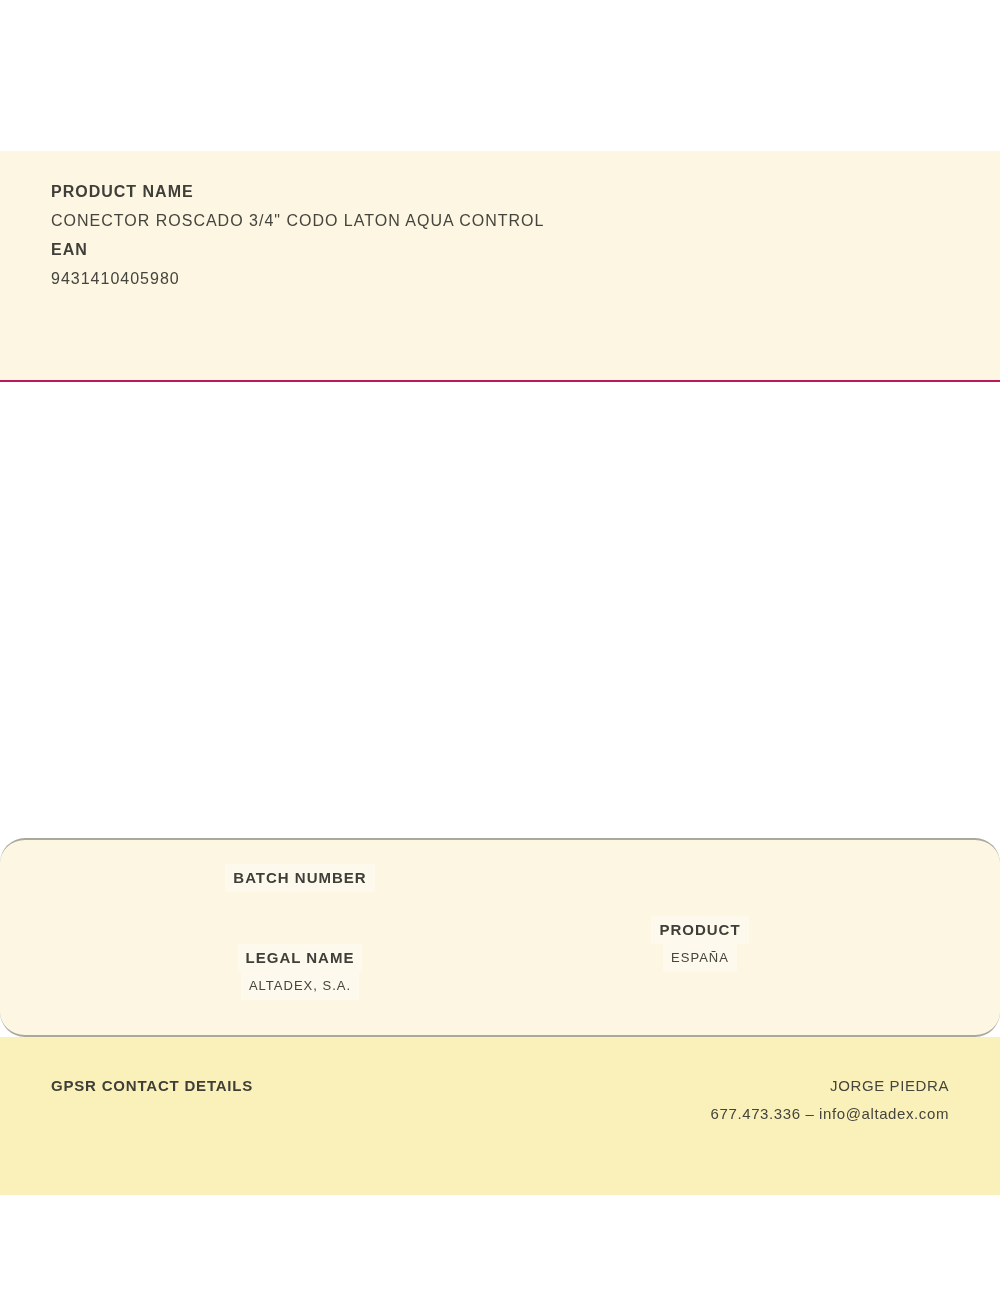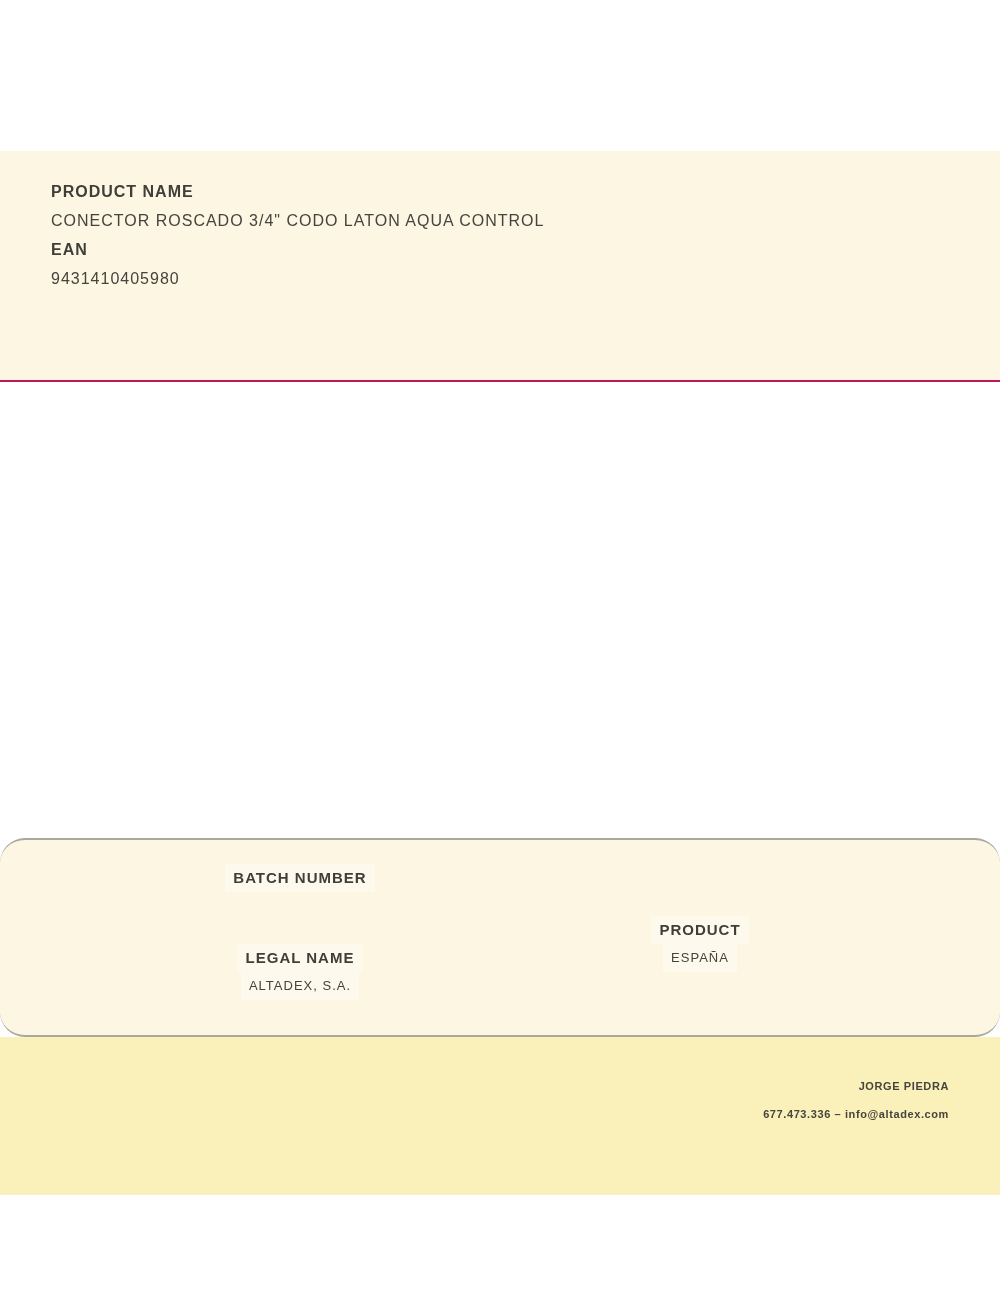--- a/index.html
+++ b/index.html
@@ -96,22 +96,22 @@
     letter-spacing: 0.8px;
     line-height: 28px;
     color: #3f3e38;
     white-space: nowrap;
   }
   .gpsr-contact {
     text-align: right;
     flex: 1;
   }
   .gpsr-line {
-    font-size: 11px;
-    font-weight: 700;
+    font-size: 15px;
+    font-weight: 400;
     letter-spacing: 0.6px;
     line-height: 28px;
   }
 </style>
 </head>
 <body>
 
 <div class="page">
 
   <div class="spacer-top"></div>
@@ -135,20 +135,21 @@
       </div>
       <div class="batch-col">
         <div class="cell-value"></div>
         <div class="cell-label cell-gap"><span class="hl">PRODUCT</span></div>
         <div class="cell-value"><span class="hl">ESPAÑA</span></div>
       </div>
     </div>
   </div>
 
   <div class="section-gpsr">
+    <div class="gpsr-label">GPSR CONTACT DETAILS</div>
     <div class="gpsr-contact">
       <div class="gpsr-line">JORGE PIEDRA</div>
       <div class="gpsr-line">677.473.336 – info@altadex.com</div>
     </div>
   </div>
 
   <div class="spacer-bottom"></div>
 
 </div>
 

